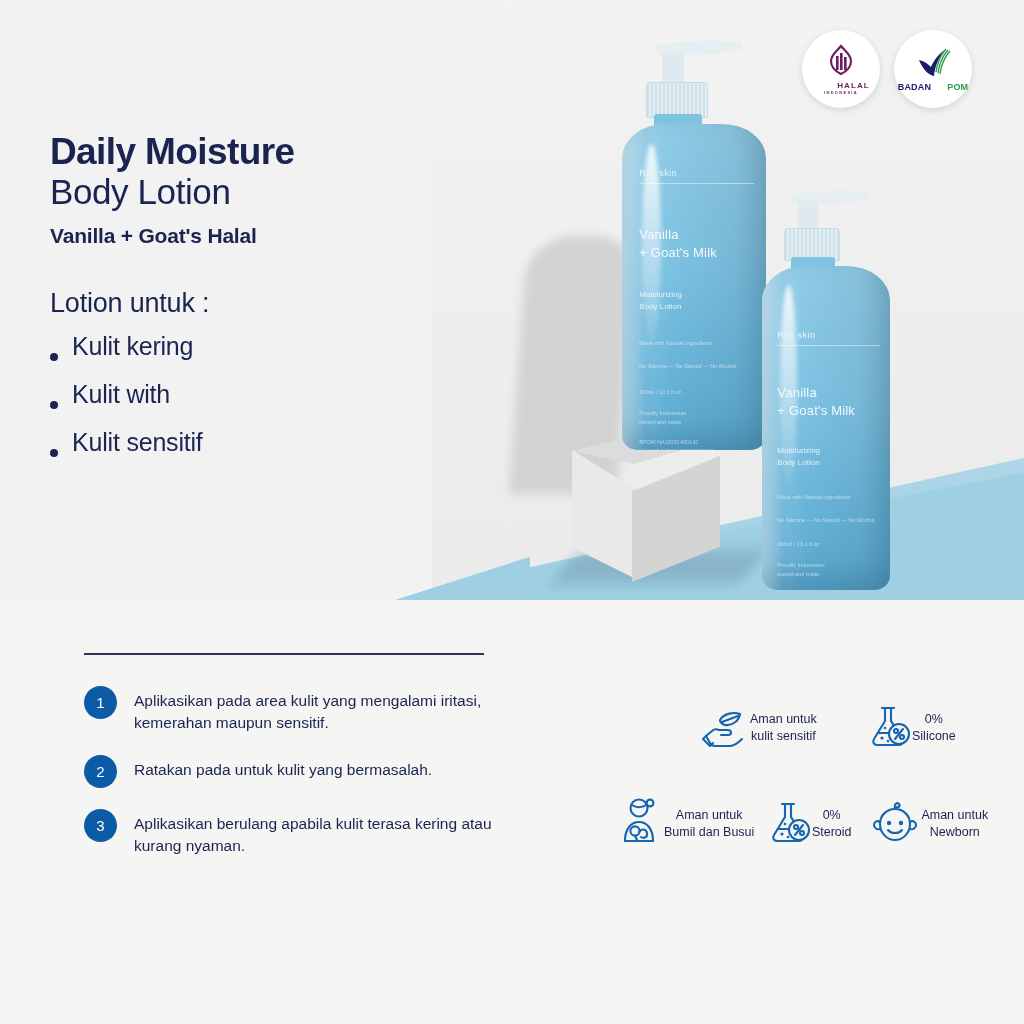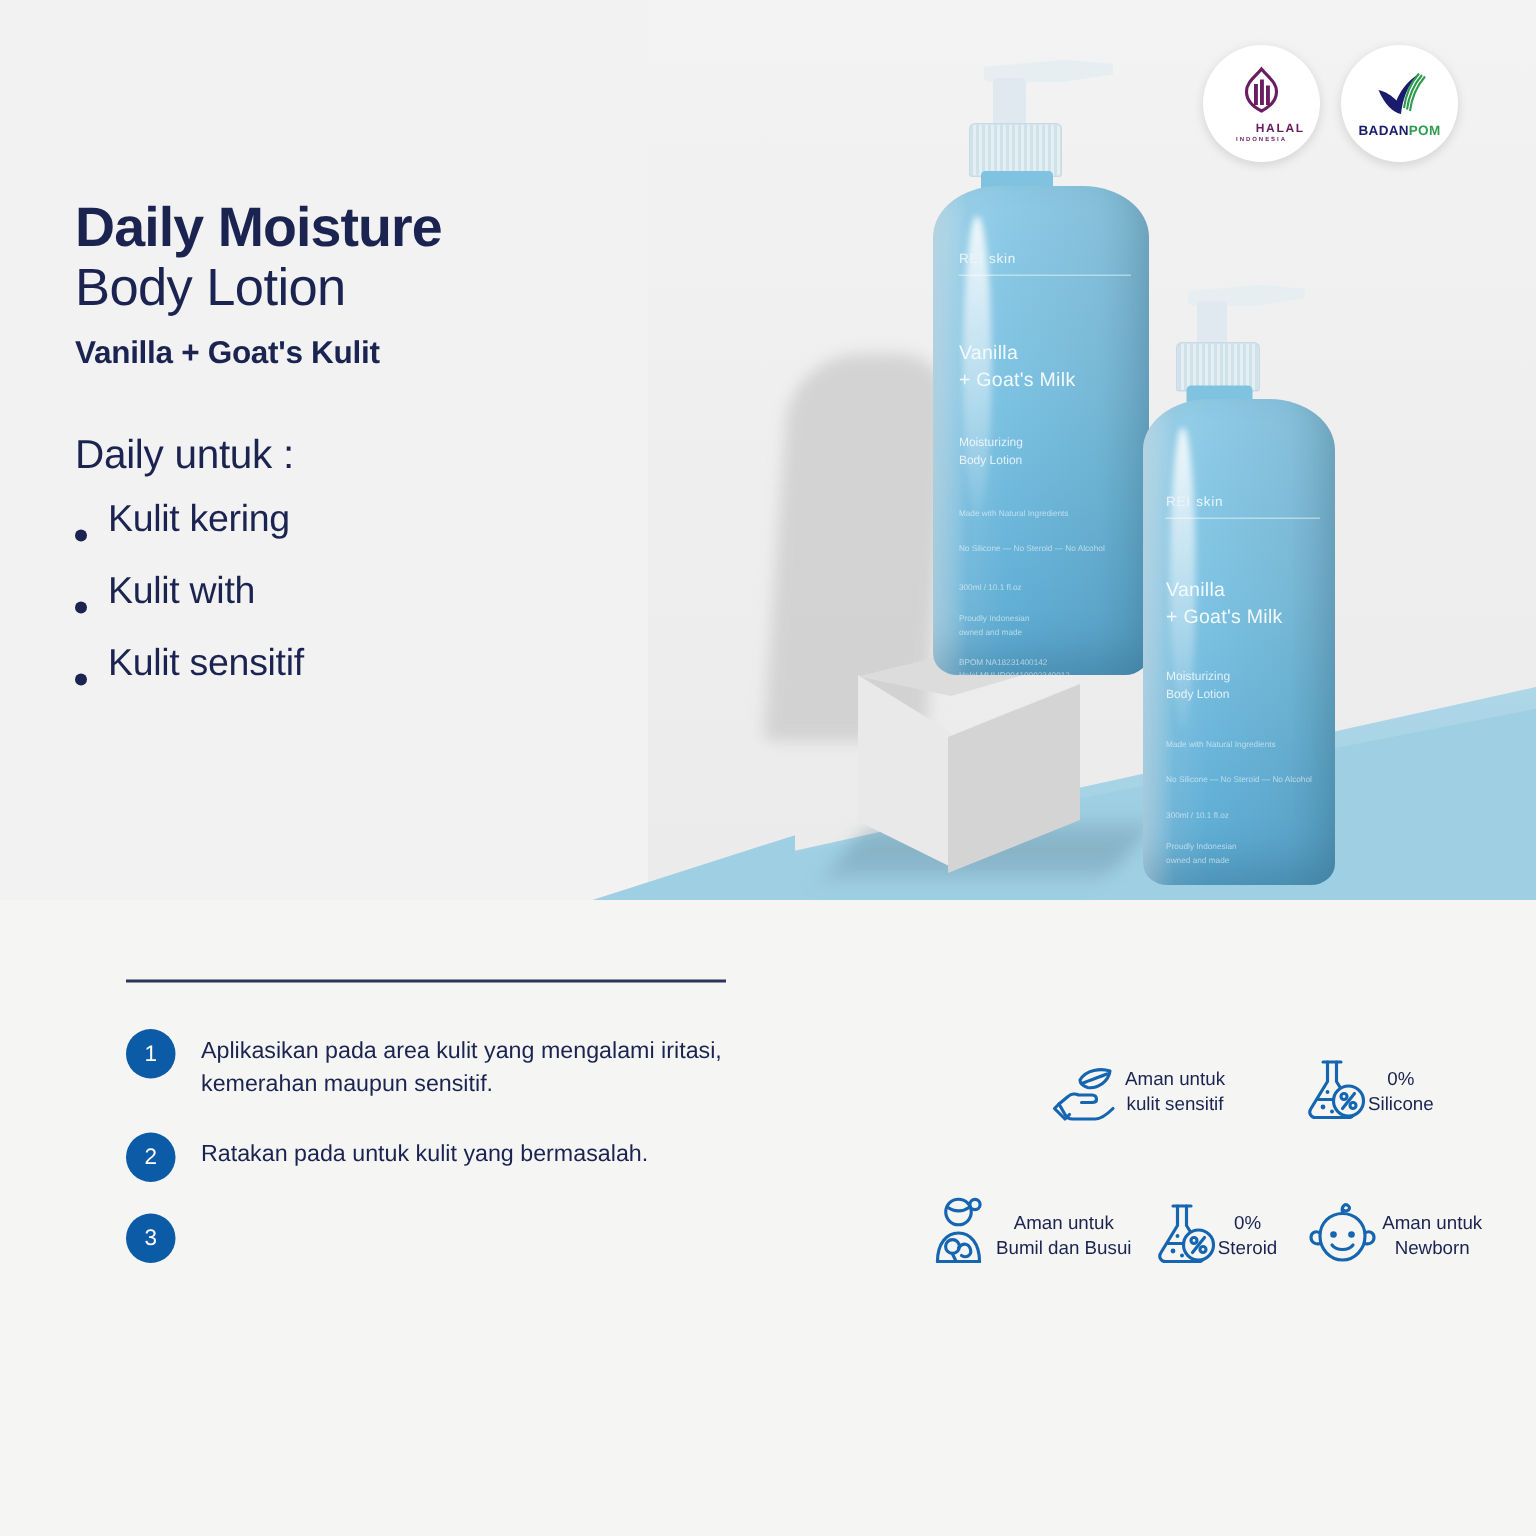--- a/index.html
+++ b/index.html
@@ -333,31 +333,31 @@
         <div style="font-size:4px;font-weight:700;color:#6b1d62;letter-spacing:1.3px;">INDONESIA</div>
       </div>
       <div class="badge">
         <svg width="40" height="34" viewBox="0 0 40 34">
           <path d="M6 14 C10 24 16 29 21 30 C22 21 25 11 33 3 C24 9 20 16 18 21 C15 18 11 15 6 14 Z" fill="#1b1b6e"></path>
           <path d="M33 3 C27 10 24 18 23 26" fill="none" stroke="#2e9b4f" stroke-width="1.4"></path>
           <path d="M35 4 C29 11 26 19 25 27" fill="none" stroke="#2e9b4f" stroke-width="1.4"></path>
           <path d="M37 5 C31 12 28 20 27 28" fill="none" stroke="#2e9b4f" stroke-width="1.4"></path>
         </svg>
         <div style="margin-top:2px;font-size:9px;font-weight:700;letter-spacing:.2px;">
-          <span style="color:#1b1b6e;">BADAN</span><span style="color:#2e9b4f;">POM</span>
+          <span style="color:#1b1b6e;">BADAN</span><span style="color:#2e9b4f;padding-left:16px;">POM</span>
         </div>
       </div>
     </div>
 
     <div id="hero-copy">
       <div class="h1">Daily Moisture</div>
       <div class="h2">Body Lotion</div>
-      <div class="h3">Vanilla + Goat's Kulit</div>
-
-      <div class="cocok">Daily untuk :</div>
+      <div class="h3">Vanilla + Goat's Halal</div>
+
+      <div class="cocok">Lotion untuk :</div>
 
       <div id="bullets">
         <div class="bullet">
           <span class="dot"></span>
           <span>Kulit kering</span>
         </div>
         <div class="bullet">
           <span class="dot"></span>
           <span>Kulit with</span>
         </div>
@@ -378,20 +378,21 @@
         <div class="step">
           <div class="step-num">1</div>
           <div class="step-text">Aplikasikan pada area kulit yang mengalami iritasi, kemerahan maupun sensitif.</div>
         </div>
         <div class="step">
           <div class="step-num">2</div>
           <div class="step-text">Ratakan pada untuk kulit yang bermasalah.</div>
         </div>
         <div class="step">
           <div class="step-num">3</div>
+          <div class="step-text">Aplikasikan berulang apabila kulit terasa kering atau kurang nyaman.</div>
         </div>
       </div>
     </div>
 
     <div id="features">
 
       <div class="feat-row row1">
         <div class="feat">
           <div class="feat-ico">
             <svg width="50" height="42" viewBox="0 0 50 42" fill="none" stroke="#1565b0" stroke-width="2.1" stroke-linecap="round" stroke-linejoin="round">

